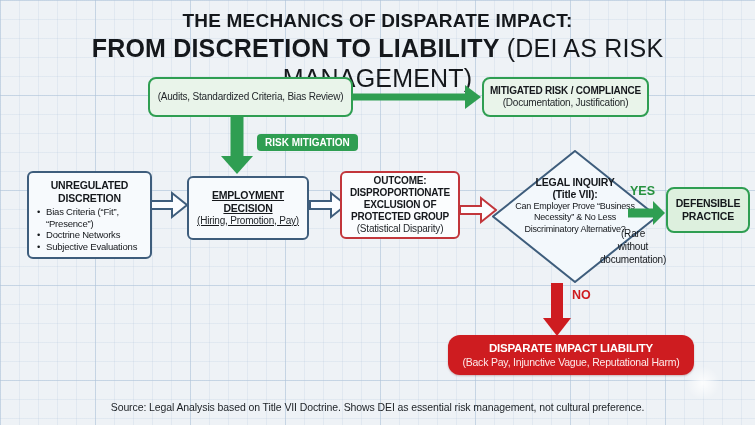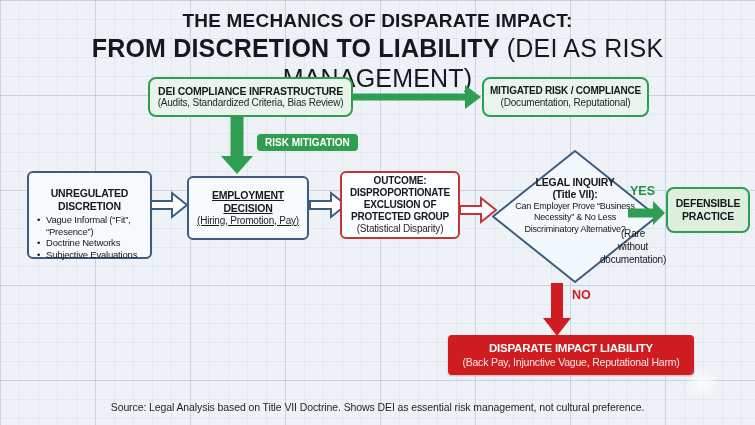--- a/index.html
+++ b/index.html
@@ -39,21 +39,21 @@
   #dei-box{ left:148px; top:77px; width:205px; height:40px; }
   #mitigated-box{ left:482px; top:77px; width:167px; height:40px; }
   #mitigated-box .t{ font-size:10px; }
 
   #risk-badge{
     left:257px; top:134px; background:#2f9e52; color:#fff;
     font-size:10px; font-weight:bold; padding:3px 8px; border-radius:4px; letter-spacing:0;
   }
 
   #unregulated-box{ left:27px; top:171px; width:125px; height:88px; padding:6px 4px 4px; }
-  #unregulated-box .t{ text-align:center; margin-bottom:2px;margin-top:8px; }
+  #unregulated-box .t{ text-align:center; margin-bottom:2px; }
   #unregulated-box ul{ list-style:none; text-align:left; padding-left:4px; }
   #unregulated-box li{ font-size:9.5px; letter-spacing:-.2px; line-height:1.22; padding-left:9px; position:relative; }
   #unregulated-box li::before{ content:"•"; position:absolute; left:0; top:0; }
 
   #employment-box{ left:187px; top:176px; width:122px; height:64px;text-decoration:underline; }
   #outcome-box{ left:340px; top:171px; width:120px; height:68px; }
   #outcome-box .t{ font-size:10px; }
 
   
   #diamond{ left:492px; top:150px; width:166px; height:133px; }
@@ -62,65 +62,64 @@
   #diamond .t{ font-size:10.5px; font-weight:bold; letter-spacing:-.2px; line-height:1.15; }
   #diamond .body{ font-size:9px; letter-spacing:-.2px; line-height:1.25; margin-top:1px; }
 
   #yes-label{ left:630px; top:184px; color:#26913f; font-size:12.5px; font-weight:bold; }
   #no-label{ left:572px; top:288px; color:#ce1c20; font-size:12.5px; font-weight:bold; }
   #rare-note{ left:578px; top:227px; width:110px; text-align:center; font-size:10px; letter-spacing:-.2px; line-height:1.3; white-space:pre-line; }
 
   #defensible-box{ left:666px; top:187px; width:84px; height:46px; background:#ddf0de; border:2px solid #2f9e52; border-radius:8px; }
   #defensible-box .t{ font-size:10.5px; }
 
-  #liability-box{ left:448px; top:335px; width:246px; height:40px; background:#ce1c20; color:#fff; border-radius:4px; box-shadow:0 1px 2px rgba(100,0,0,.25); }
+  #liability-box{ left:448px; top:335px; width:246px; height:40px; background:#ce1c20; color:#fff; border-radius:12px; box-shadow:0 1px 2px rgba(100,0,0,.25); }
   #liability-box .t{ color:#fff; font-size:11.5px; }
   #liability-box .s{ color:#fdeaea; font-size:10.5px; }
 
   #source-line{ left:0; top:401px; width:755px; text-align:center; font-size:10.5px; letter-spacing:-.1px; color:#1c2024; }
 
   .watermark{ left:686px; top:366px; width:34px; height:34px;
     background:radial-gradient(circle, rgba(255,255,255,.85) 0%, rgba(255,255,255,0) 70%); }
 </style>
 </head>
 <body>
 
 <div class="stage">
 
   <div class="abs title-wrap">
     <div class="title-line1">THE MECHANICS OF DISPARATE IMPACT:</div>
     <div class="title-line2"><span class="b">FROM DISCRETION TO LIABILITY</span><span> (DEI AS RISK MANAGEMENT)</span></div>
   </div>
 
   <div class="abs node green-node ctr" id="dei-box">
-    <div class="t">DEI COMPLIANCE INFRASTRUCTURE</div>
     <div class="s">(Audits, Standardized Criteria, Bias Review)</div>
   </div>
 
   <svg class="abs" style="left:353px; top:84px;" width="129" height="26">
     <rect x="0" y="9.5" width="113" height="7" fill="#2f9e52"></rect>
     <polygon points="112,1 128,13 112,25" fill="#2f9e52"></polygon>
   </svg>
 
   <div class="abs node green-node ctr" id="mitigated-box">
     <div class="t">MITIGATED RISK / COMPLIANCE</div>
-    <div class="s">(Documentation, Reputational)</div>
+    <div class="s">(Documentation, Justification)</div>
   </div>
 
   <svg class="abs" style="left:220px; top:117px;" width="34" height="57">
     <rect x="10.5" y="0" width="13" height="41" fill="#2f9e52"></rect>
     <polygon points="1,39 33,39 17,57" fill="#2f9e52"></polygon>
   </svg>
 
   <div class="abs" id="risk-badge">RISK MITIGATION</div>
 
   <div class="abs node blue-node" id="unregulated-box">
     <div class="t">UNREGULATED DISCRETION</div>
     <ul>
-      <li>Vague Informal (“Fit”, “Presence”)</li>
+      <li>Bias Criteria (“Fit”, “Presence”)</li>
       <li>Doctrine Networks</li>
       <li>Subjective Evaluations</li>
     </ul>
   </div>
 
   <svg class="abs" style="left:150px; top:190px;" width="38" height="30" viewBox="0 0 38 30">
     <path d="M1 11 H22 V3 L37 15 L22 27 V19 H1 Z" fill="#fbfdff" stroke="#3e5d7c" stroke-width="2"></path>
   </svg>
 
   <div class="abs node blue-node ctr" id="employment-box">

